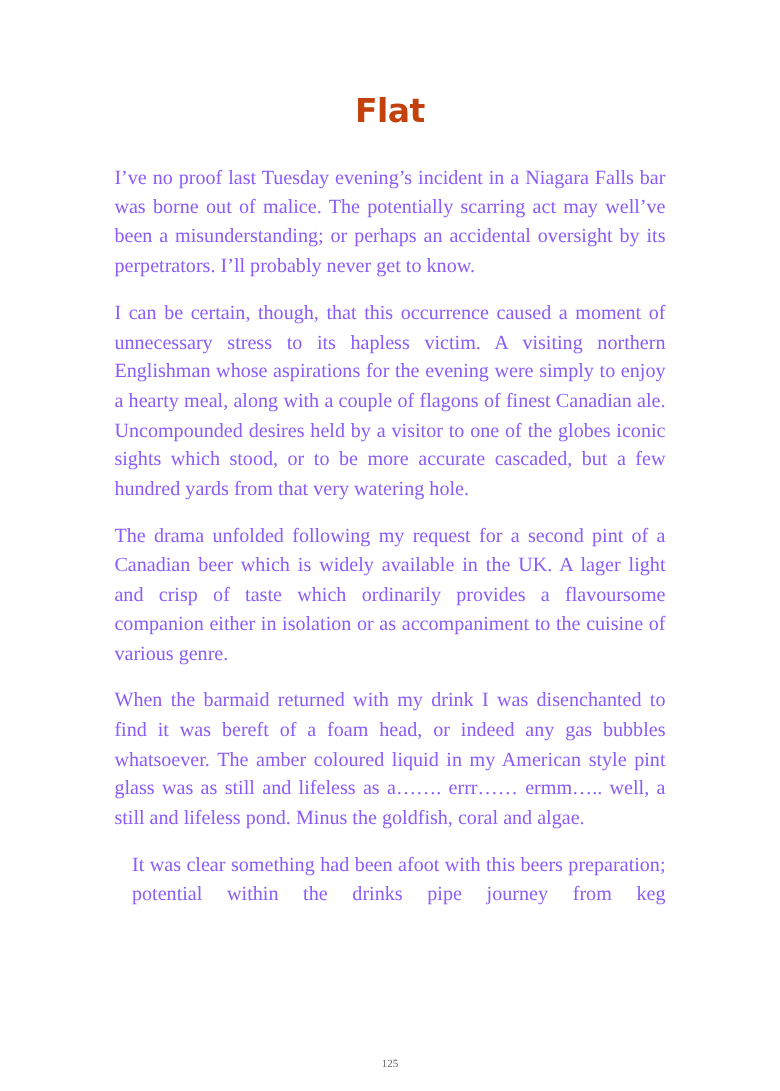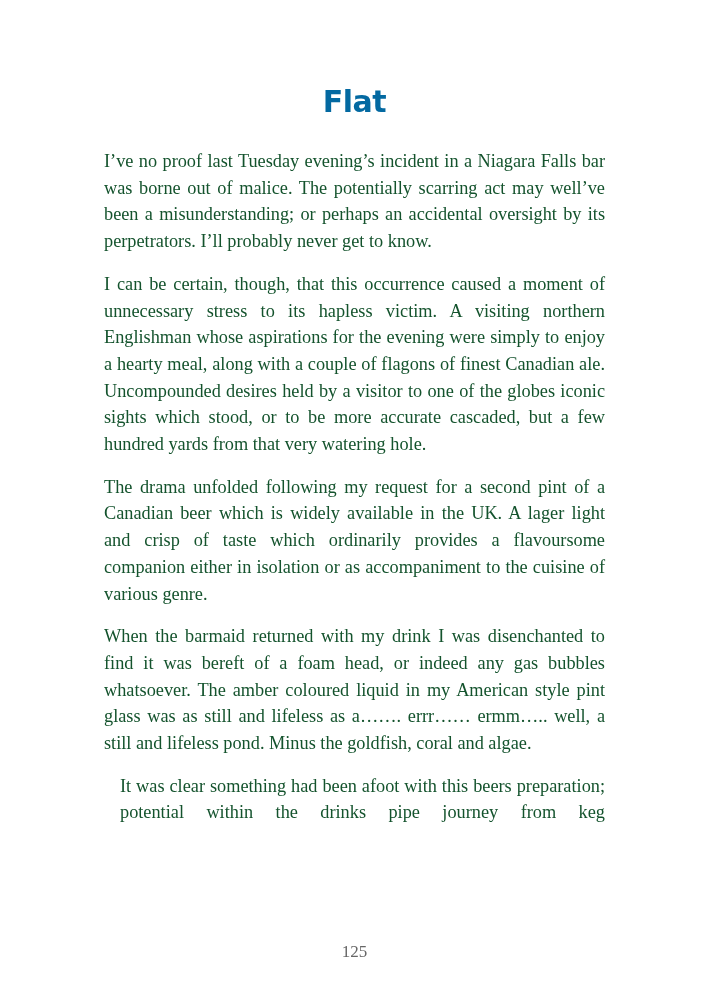--- a/index.html
+++ b/index.html
@@ -23,47 +23,47 @@
     .title {
       position: absolute;
       left: 0;
       top: 82px;
       width: 709px;
       text-align: center;
       font-family: "DejaVu Sans", sans-serif;
       font-weight: bold;
       font-size: 30px;
       line-height: 40px;
-      color: #0369a1;
+      color: #c2410c;
       margin: 0;
       letter-spacing: -0.5px;
     }
     .body-text {
       position: absolute;
       left: 104px;
       top: 148px;
       width: 501px;
       font-family: "Liberation Serif", serif;
       font-size: 18.3px;
       line-height: 26.7px;
-      color: #14532d;
+      color: #8b5cf6;
     }
     .para {
       margin: 0 0 16px 0;
       text-align: justify;
       text-justify: inter-word;
     }
     .page-number {
       position: absolute;
       left: 0;
-      top: 942px;
+      top: 962px;
       width: 709px;
       text-align: center;
       font-family: "Liberation Serif", serif;
-      font-size: 17px;
+      font-size: 10px;
       color: #666666;
     }
   </style>
 </head>
 <body>
 
 <div class="page">
   <h1 class="title">Flat</h1>
 
   <div class="body-text">

